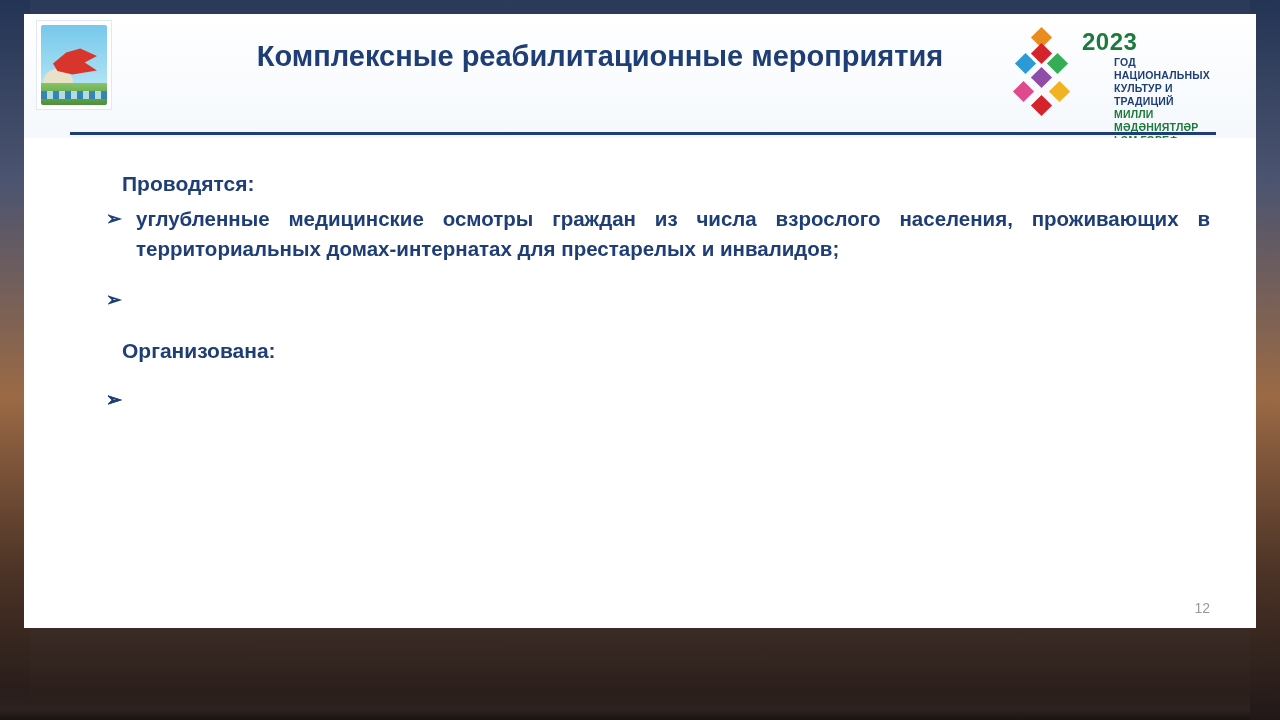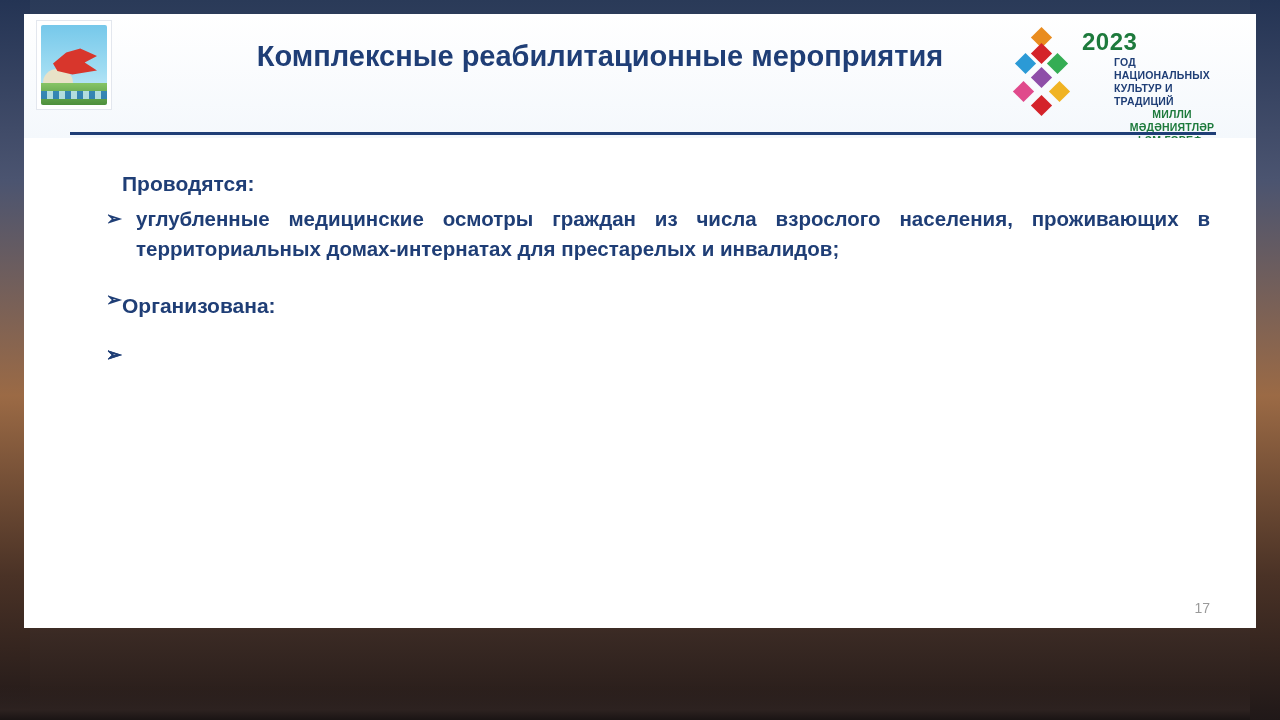--- a/index.html
+++ b/index.html
@@ -168,38 +168,38 @@
     right: 0;
   }
   .logo-lines div {
     font-size: 10.5px;
     font-weight: bold;
     line-height: 13px;
     letter-spacing: .2px;
     padding-left: 32px;
   }
   .logo-lines .l1, .logo-lines .l2 { color: #1f3e76; }
-  .logo-lines .l3, .logo-lines .l4 { color: #1d7a3c; text-align: center; }
+  .logo-lines .l3, .logo-lines .l4 { color: #1d7a3c; }
 
   
   .content {
     position: absolute;
     left: 0; right: 0;
     top: 128px;
     bottom: 0;
     padding: 18px 24px 0 36px;
     box-sizing: border-box;
   }
   .section-head {
     color: #1f3e76;
     font-size: 21px;
     font-weight: bold;
     margin: 12px 0 8px 62px;
   }
-  .section-head.second { margin-top: 31px; }
+  .section-head.second { margin-top: 76px; }
 
   ul.bullets {
     list-style: none;
     margin: 0;
     padding: 0;
   }
   ul.bullets li {
     position: relative;
     color: #1f3e76;
     font-size: 20.5px;
@@ -288,15 +288,15 @@
 
     <ul class="bullets">
       <li>
         <span class="marker">➢</span>
       </li>
       <li>
         <span class="marker">➢</span>
       </li>
     </ul>
 
-    <div class="page-number">17</div>
+    <div class="page-number">12</div>
   </div>
 </div>
 
 </body></html>

